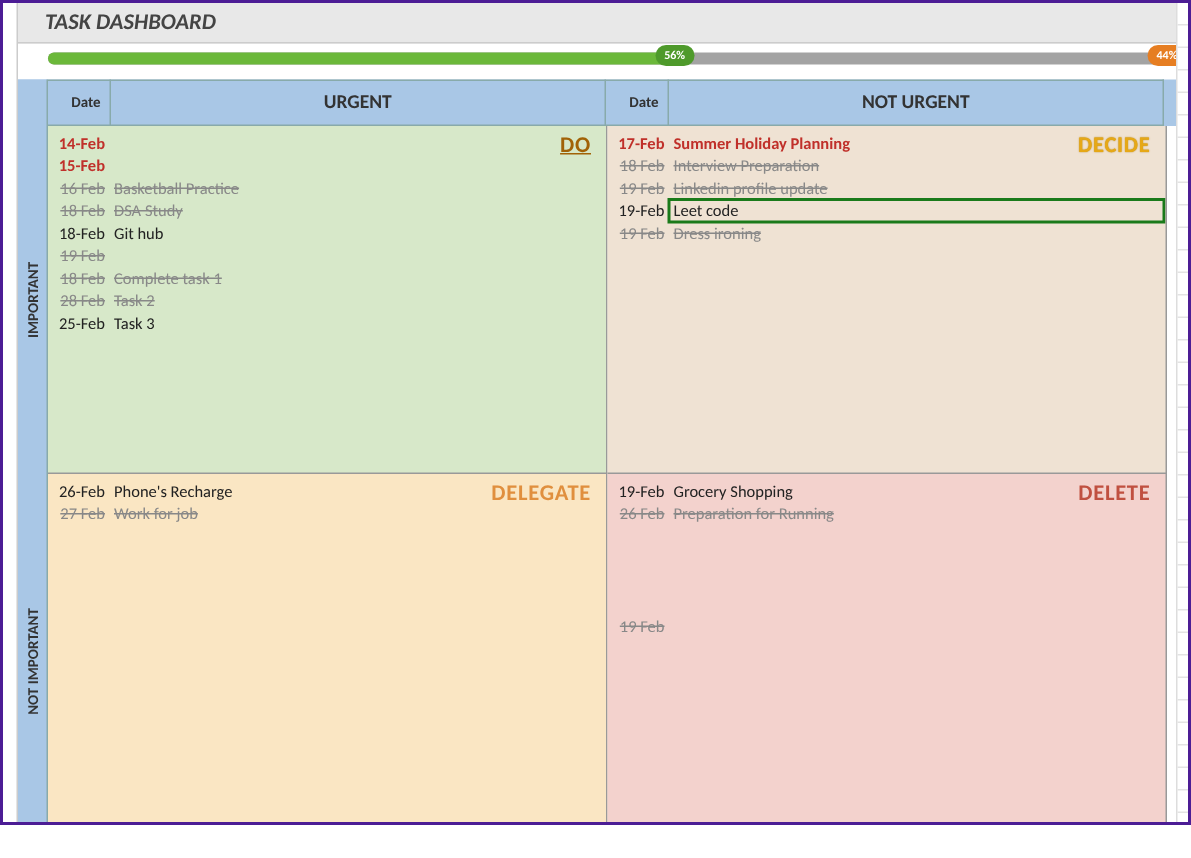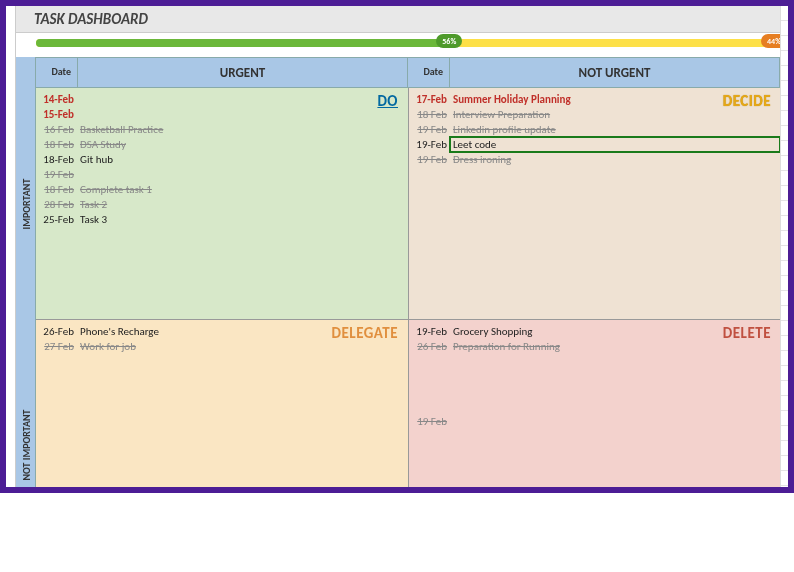--- a/index.html
+++ b/index.html
@@ -4,22 +4,22 @@
 <style>
   * { box-sizing: border-box; }
   body {
     margin: 0;
     font-family: Calibri, Arial, sans-serif;
     background: #fff;
     font-size: 11px;
   }
   .page {
     width: 794px;
-    height: 493px;
-    border: 6px solid #4c1d95;
+    height: 550px;
+    border: 2px solid #4c1d95;
     background: #fff;
     position: relative;
     overflow: hidden;
   }
   .title-bar {
     background: #e8e8e8;
     padding: 4px 0 4px 28px;
     font-size: 15px;
     font-weight: bold;
     font-style: italic;
@@ -27,21 +27,21 @@
     border-bottom: 1px solid #ccc;
   }
   .progress-row {
     padding: 6px 14px 6px 30px;
     position: relative;
     height: 24px;
   }
   .progress-bar {
     height: 8px;
     border-radius: 4px;
-    background: #fde047;
+    background: #a3a3a3;
     position: relative;
     overflow: visible;
   }
   .progress-fill {
     height: 8px;
     border-radius: 4px;
     background: #6bb83a;
     position: absolute;
     left: 0; top: 0;
   }
@@ -100,21 +100,21 @@
   .quad.delegate { background: #fae6c3; }
   .quad.delete   { background: #f3d2cd; }
   .quad-label {
     position: absolute;
     top: 4px;
     right: 10px;
     font-size: 15px;
     font-weight: 900;
     letter-spacing: 0.5px;
   }
-  .quad-label.do { color: #0369a1; text-decoration: underline; }
+  .quad-label.do { color: #a16207; text-decoration: underline; }
   .quad-label.decide { color: #e6a817; text-shadow: 0 0 1px #b07d00; }
   .quad-label.delegate { color: #e08f3e; }
   .quad-label.delete { color: #c05040; }
   .task-line {
     display: flex;
     font-size: 11px;
     line-height: 15px;
     align-items: flex-start;
   }
   .task-line .dt { width: 40px; text-align: right; padding-right: 2px; }

